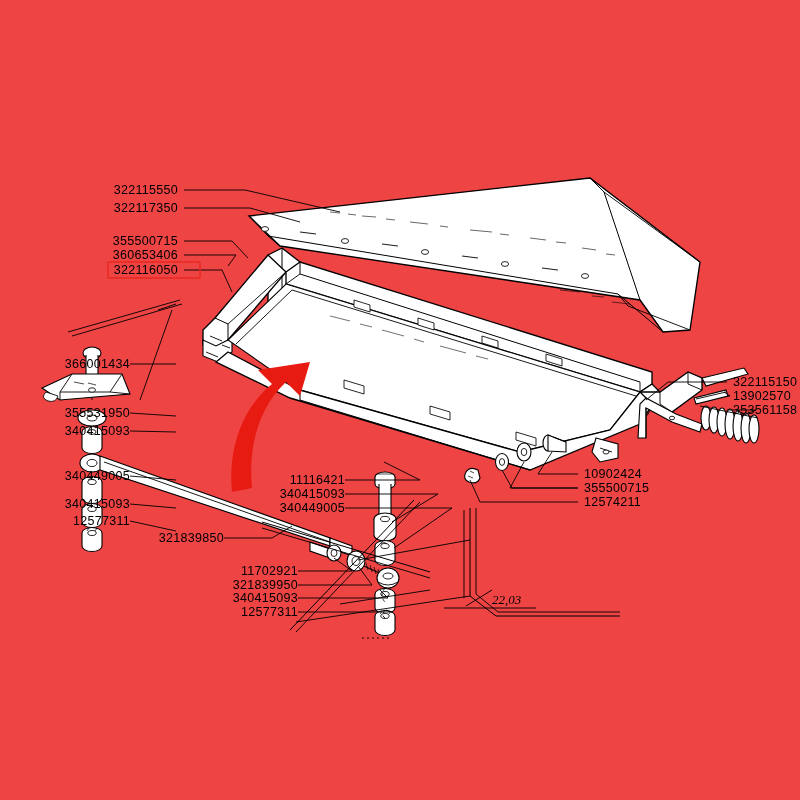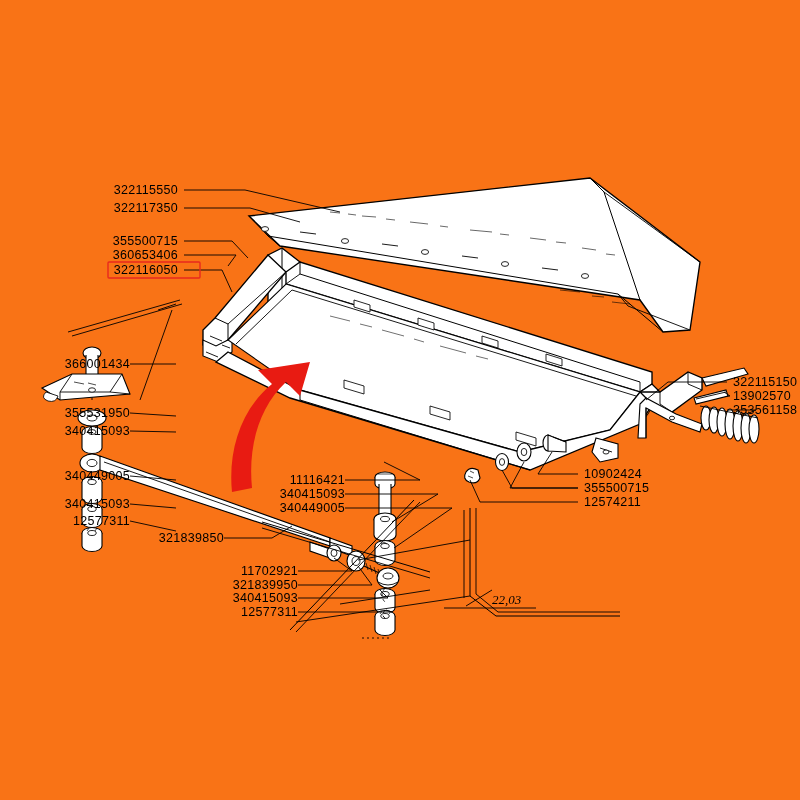--- a/index.html
+++ b/index.html
@@ -1,18 +1,18 @@
 <!DOCTYPE html>
 <html><head>
 <meta charset="utf-8">
 <style>
   html,body{margin:0;padding:0;background:#ffffff;}
   body{width:800px;height:800px;overflow:hidden;
        font-family:"Liberation Sans",sans-serif;}
-  #stage{position:relative;width:800px;height:800px;background:#f97316;}
+  #stage{position:relative;width:800px;height:800px;background:#ef4444;}
   svg{position:absolute;top:0;left:0;width:800px;height:800px;}
   .lbl{font-family:"Liberation Sans",sans-serif;font-size:12.5px;
        fill:#000;letter-spacing:0.3px;}
   .lbl-r{text-anchor:end;}
   .lbl-l{text-anchor:start;}
   .sec{font-family:"Liberation Serif",serif;font-size:13px;
        font-style:italic;fill:#000;}
   .ln{stroke:#000;stroke-width:1;fill:none;}
   .ln-thin{stroke:#000;stroke-width:0.9;fill:none;}
   .pt{stroke:#000;stroke-width:1.35;fill:#fff;}

